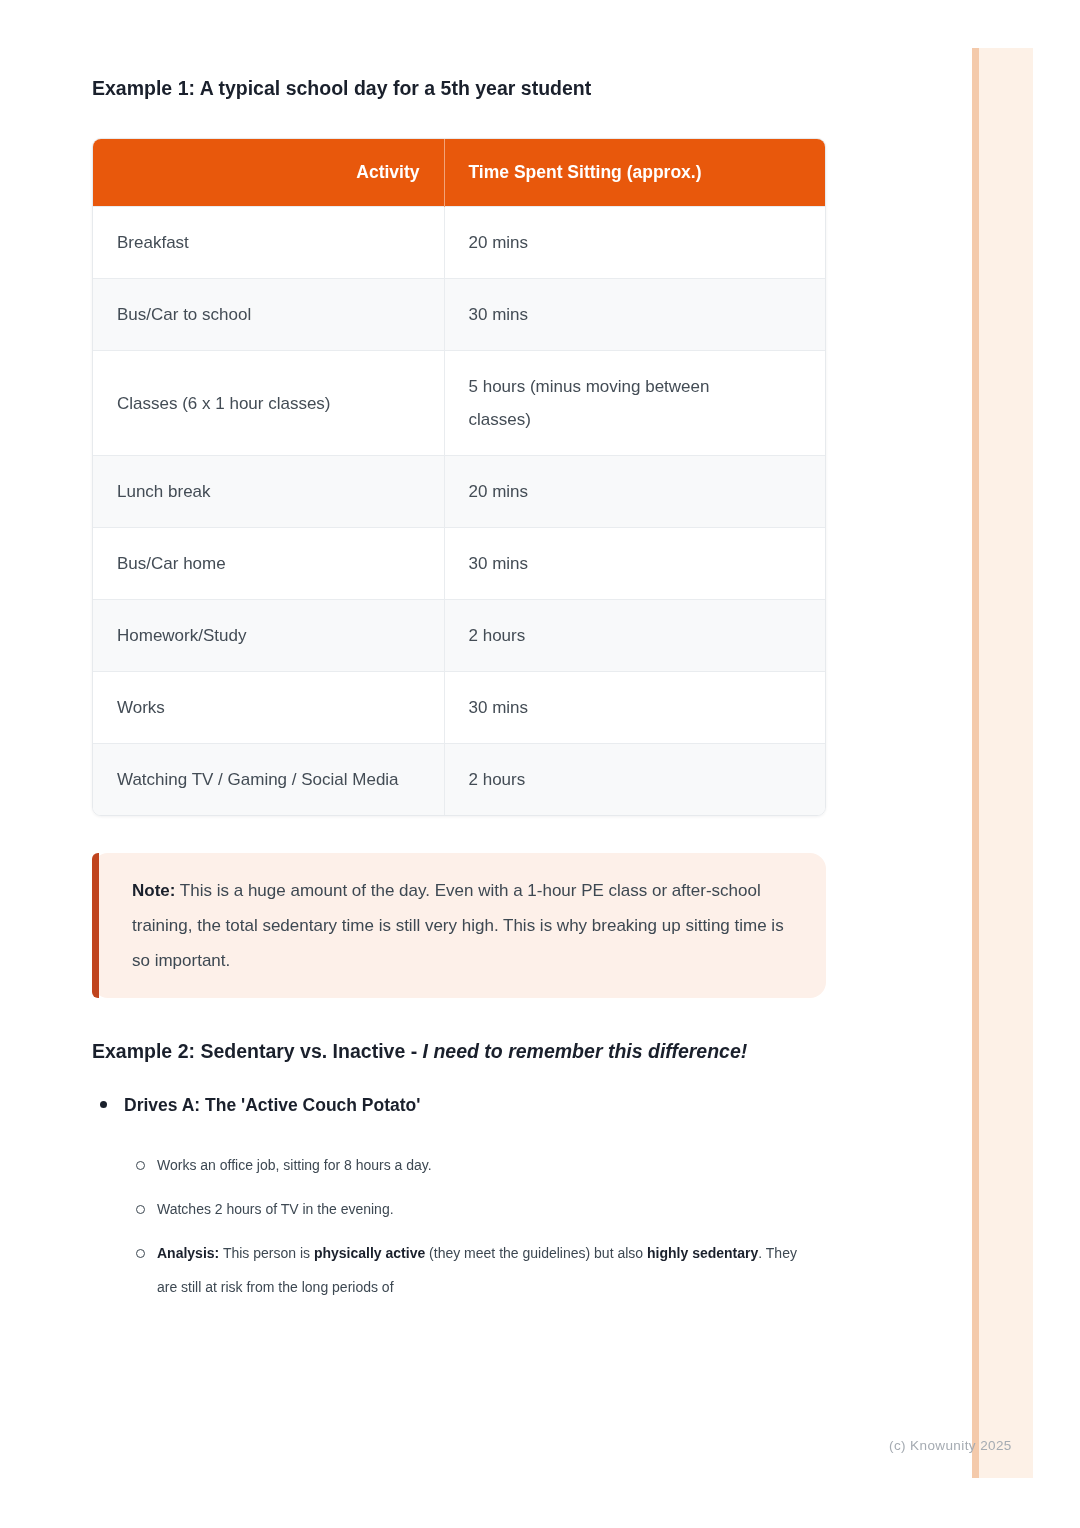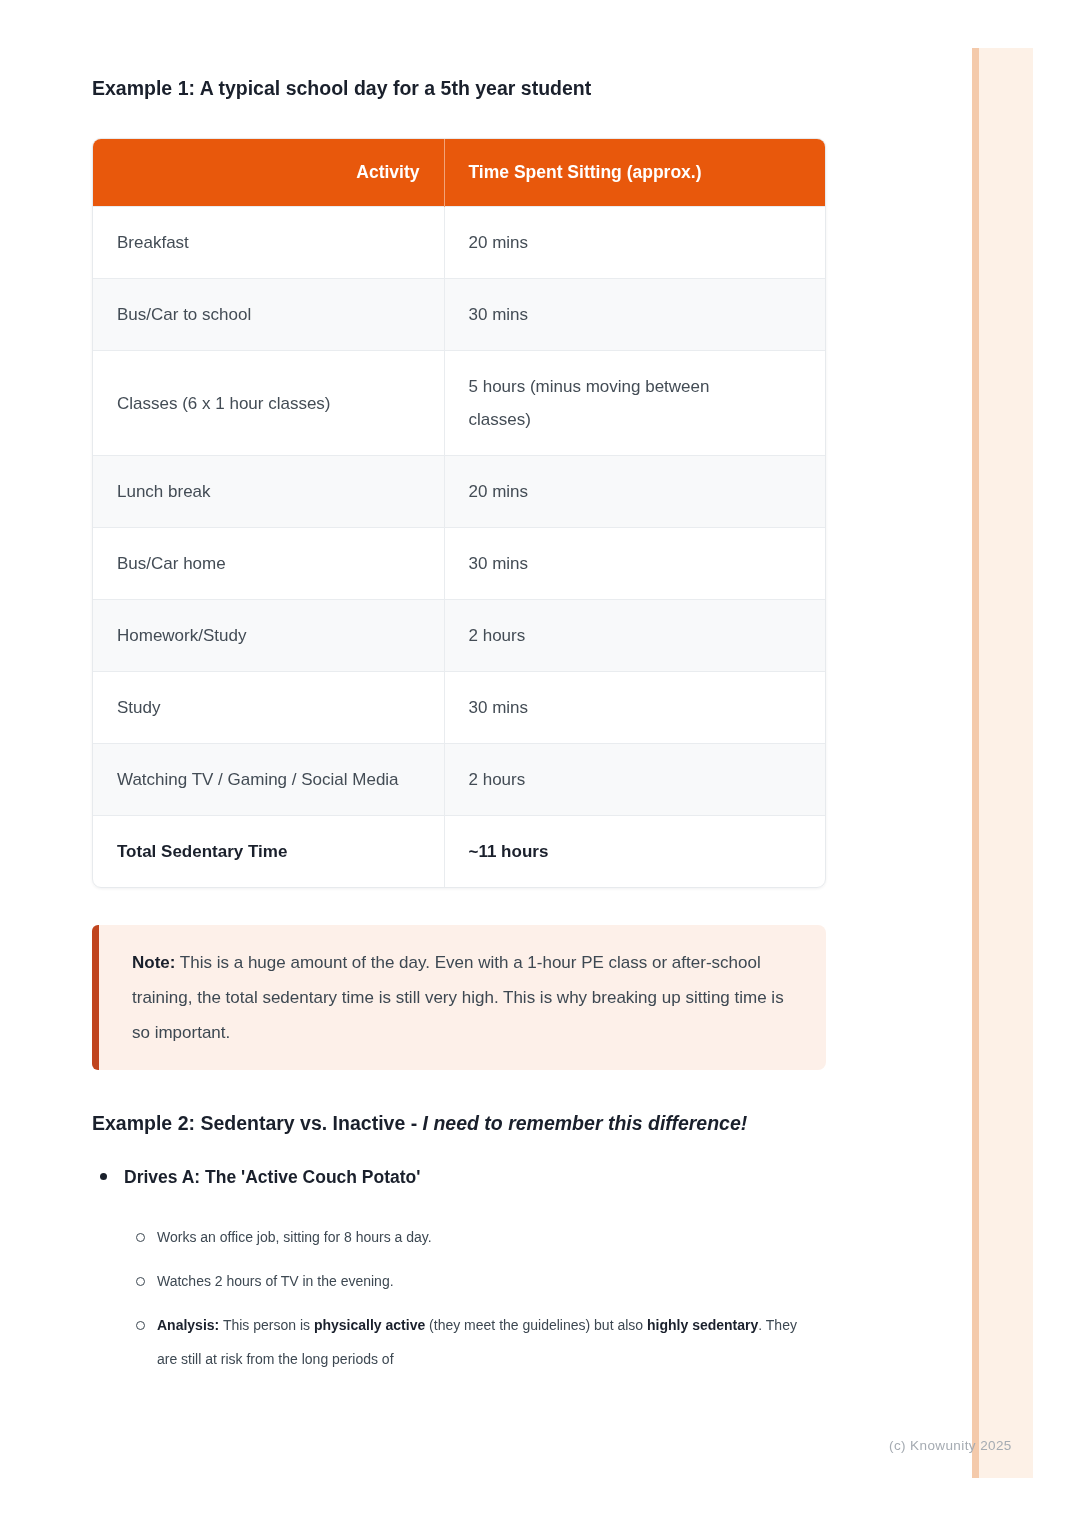--- a/index.html
+++ b/index.html
@@ -70,21 +70,21 @@
   tbody td:first-child { border-right: 1px solid var(--table-border, #e9ecef); padding-right: 40px; }
   tbody td:last-child { padding-right: 56px; }
   tbody tr:nth-child(even) td { background: var(--row-alt-bg, #f8f9fa); }
   tbody tr.total-row td { font-weight: 700; color: var(--heading-text, #1a202c); }
 
   
   .note-box {
     position: relative;
     margin-top: 37px;
     background: var(--note-bg, #fdf0e9);
-    border-radius: 8px;
+    border-radius: 16px;
     padding: 20px 42px 20px 40px;
     font-size: 17px; line-height: 35px;
     color: var(--body-text, #3d4852);
   }
   .note-bar {
     position: absolute; left: 0; top: 0; bottom: 0;
     width: 7px;
     background: var(--note-border, #c0441e);
     border-radius: 6px 0 0 6px;
   }
@@ -164,30 +164,26 @@
           </tr>
           <tr>
             <td>Bus/Car home</td>
             <td>30 mins</td>
           </tr>
           <tr>
             <td>Homework/Study</td>
             <td>2 hours</td>
           </tr>
           <tr>
-            <td>Study</td>
+            <td>Works</td>
             <td>30 mins</td>
           </tr>
           <tr>
             <td>Watching TV / Gaming / Social Media</td>
             <td>2 hours</td>
-          </tr>
-          <tr class="total-row">
-            <td>Total Sedentary Time</td>
-            <td>~11 hours</td>
           </tr>
         </tbody>
     </table>
   </div>
 
   <div class="note-box">
     <div class="note-bar"></div>
     <p style="margin:0"><strong>Note:</strong><span> This is a huge amount of the day. Even with a 1-hour PE class or after-school training, the total sedentary time is still very high. This is why breaking up sitting time is so important.</span></p>
   </div>
 

